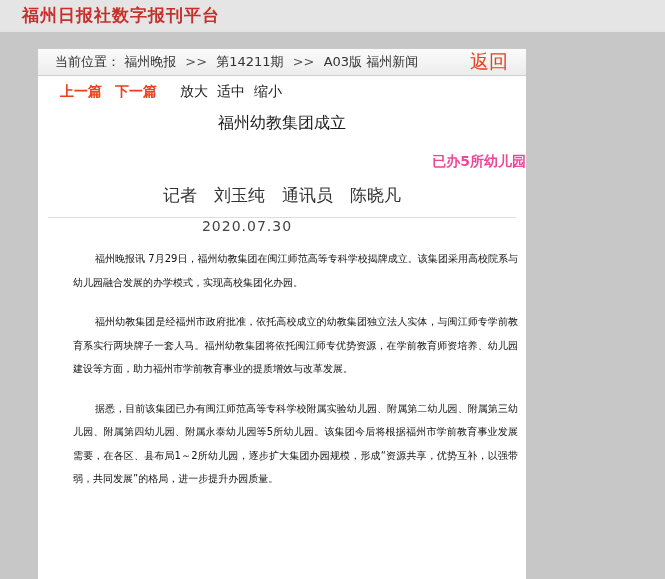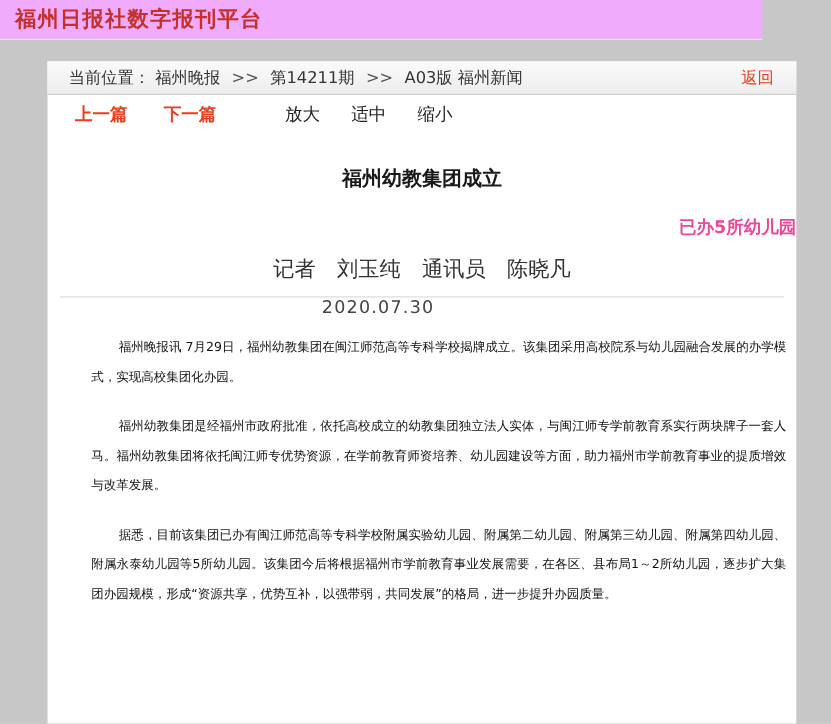--- a/index.html
+++ b/index.html
@@ -4,35 +4,35 @@
 <style>
   * { margin: 0; padding: 0; box-sizing: border-box; }
   html, body {
     width: 665px; height: 579px;
     font-family: "DejaVu Sans", "Liberation Sans", sans-serif;
     background: #c7c7c7;
     overflow: hidden;
   }
   
   .site-header {
-    width: 610px; height: 32px;
-    background: #f0abfc;
+    width: 665px; height: 32px;
+    background: #e5e5e5;
     display: flex; align-items: center;
-    padding-left: 12px;
+    padding-left: 22px;
     border-bottom: 1px solid #e3e3e3;
   }
   .site-title {
     color: #c5302c;
     font-size: 17px;
     font-weight: bold;
     letter-spacing: 1px;
   }
   
   .panel {
-    width: 599px;
+    width: 488px;
     margin: 16px 28px 0 38px;
     background: #ffffff;
     min-height: 531px;
     padding-bottom: 6px;
   }
   
   .crumbbar {
     margin-top: 13px;
     height: 28px;
     background: linear-gradient(#fbfbfb, #ececec);
@@ -41,40 +41,39 @@
     display: flex; align-items: center;
     padding: 0 18px 0 17px;
     font-size: 13px;
     color: #333333;
   }
   .crumb { flex: 1; white-space: nowrap; }
   .crumb .sep { color: #555; margin: 0 5px; }
   .crumb .crumb-link { color: #333; text-decoration: none; cursor: pointer; }
   .back {
     color: #e8401c; text-decoration: none; cursor: pointer;
-    font-size: 13px;
+    font-size: 19px;
   }
   
   .toolbar {
     margin: 6px 0 0 22px;
     height: 20px;
     display: flex; align-items: center;
     font-size: 14px;
-    gap: 16px;
   }
   .toolbar a { text-decoration: none; cursor: pointer; }
   .tool-red { color: #e8401c; margin-right: 13px; font-weight: bold; }
   .tool-dark { color: #222222; margin-right: 9px; }
   .tool-gap { width: 10px; }
   
   .article-title {
-    margin-top: 31px;
+    margin-top: 11px;
     text-align: center;
     font-size: 16px;
-    font-weight: bold;
+    font-weight: normal;
     color: #1a1a1a;
   }
   .article-subtitle {
     margin-top: 19px;
     text-align: right;
     font-size: 14px;
     font-weight: bold;
     color: #ec4899;
   }
   .byline {

